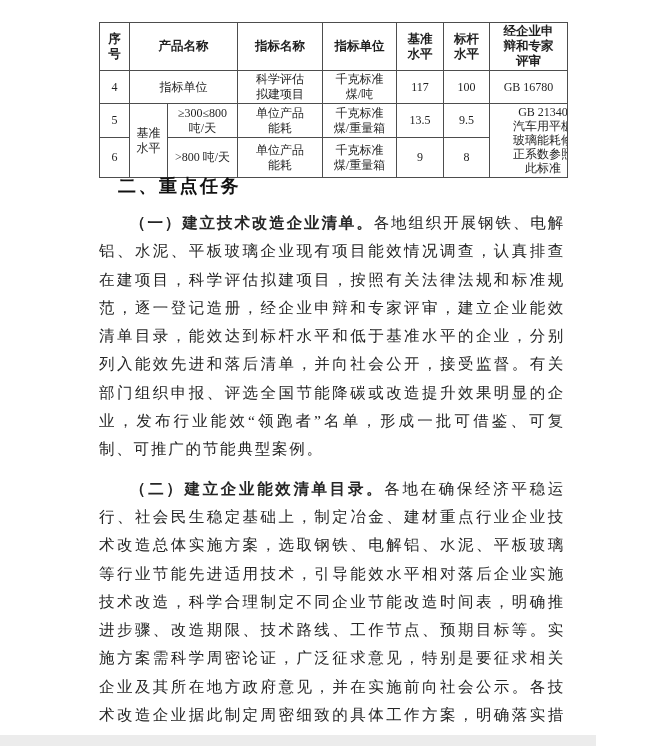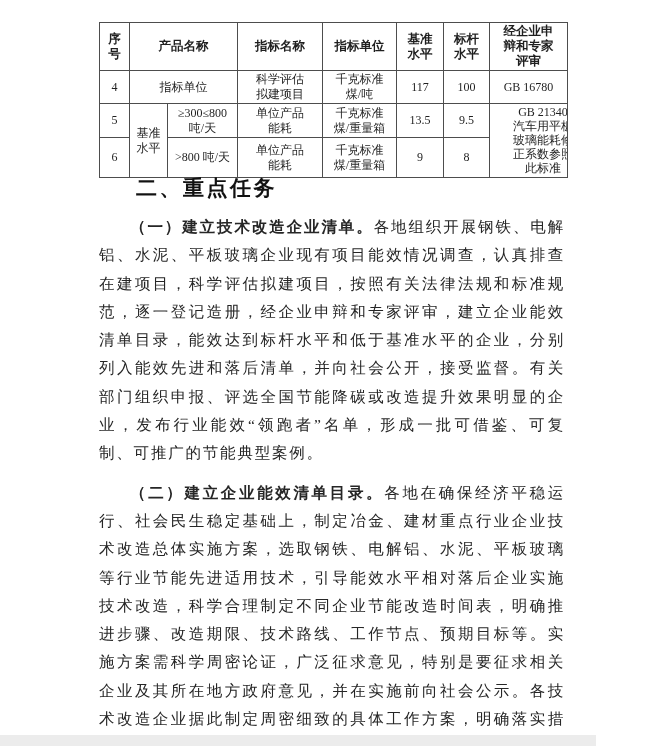--- a/index.html
+++ b/index.html
@@ -36,23 +36,23 @@
   .w2{display:inline-block;width:26px;}
   .w4{display:inline-block;width:50px;}
   .wu{display:inline-block;width:57px;}
   .w5{display:inline-block;width:62px;}
   .std{line-height:14px;margin-left:19px;}
   
   .body-text{
     position:absolute;left:88px;top:174px;width:488px;
   }
   .sec-heading{
-    font-size:21px;font-weight:bold;color:#111111;
+    font-size:18px;font-weight:bold;color:#111111;
     letter-spacing:2.5px;
-    margin:0 0 10px 48px;
+    margin:0 0 10px 30px;
     font-family:"Liberation Sans","DejaVu Sans",sans-serif;
   }
   .body-text p{
     margin:11px;
     font-size:15.5px;
     line-height:28.3px;
     letter-spacing:1.8px;
     text-align:justify;
     text-indent:2em;
   }

